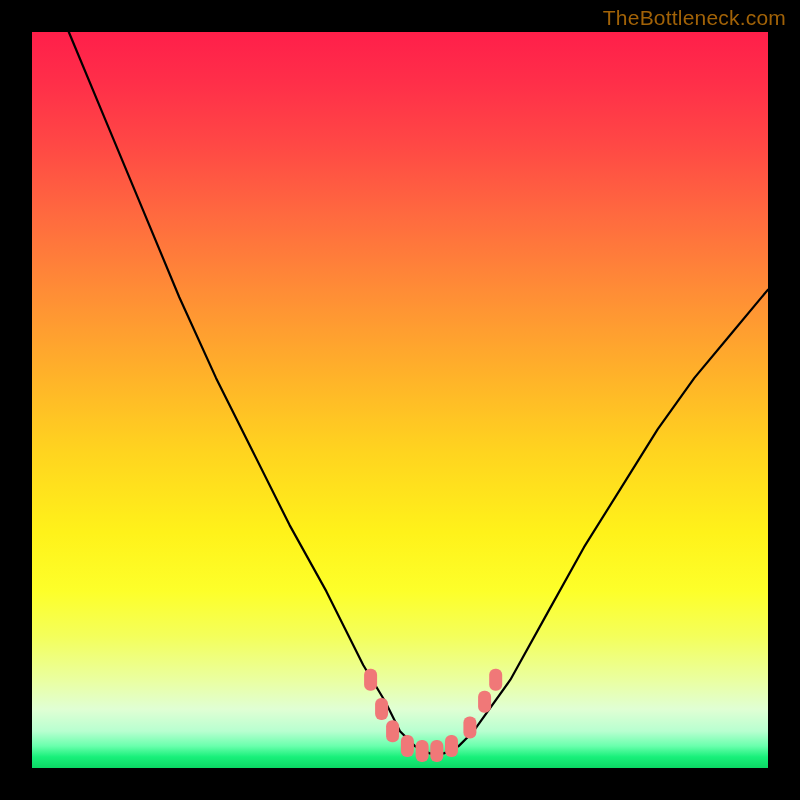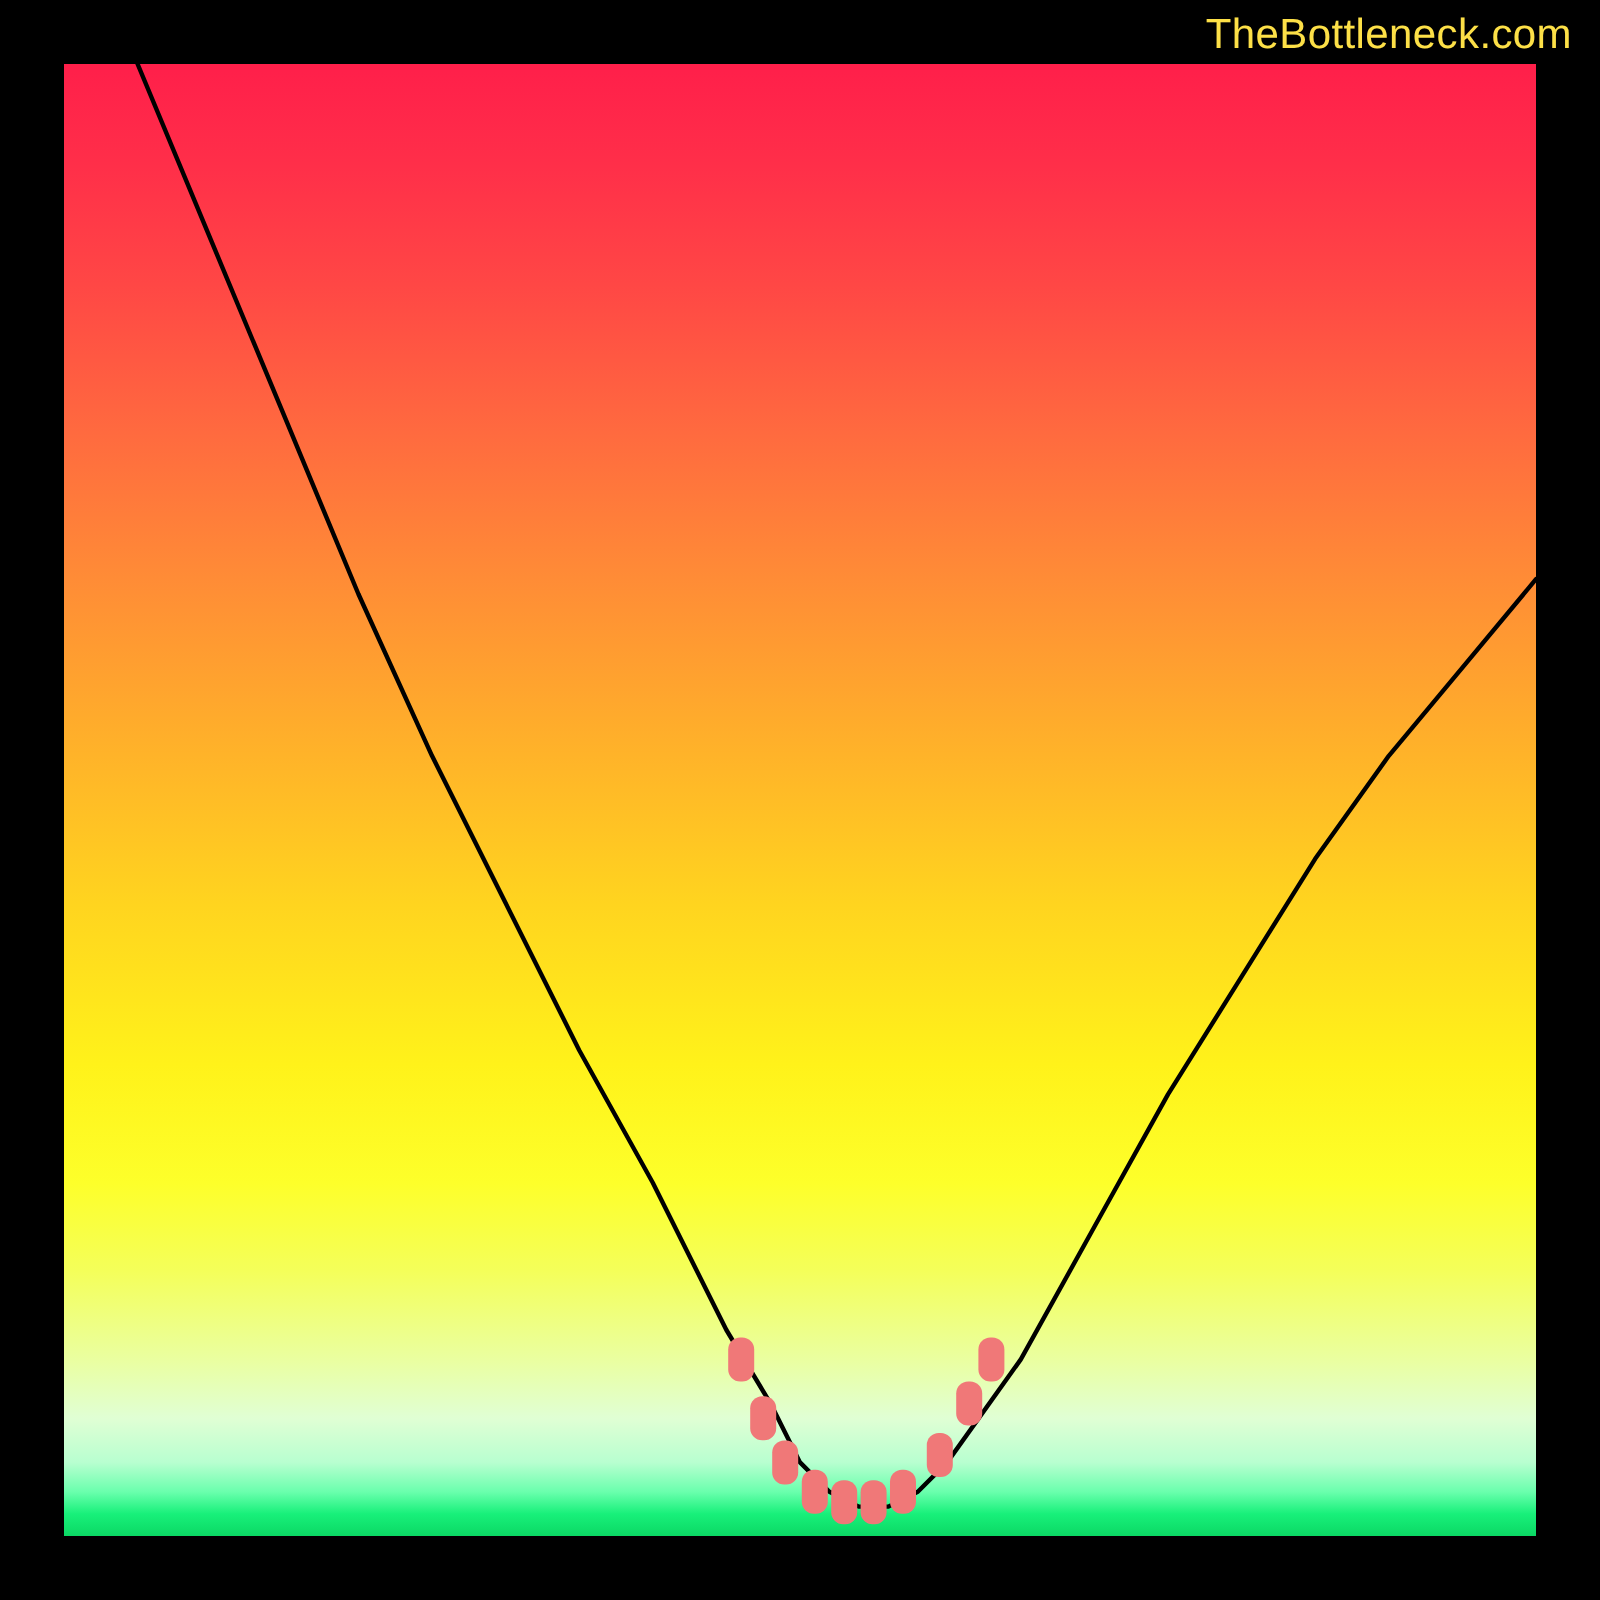--- a/index.html
+++ b/index.html
@@ -41,21 +41,21 @@
       #b8ffd0 95%,
       #6affad 97%,
       #18f07a 98.5%,
       #0bd864 100%
     );
   }
   .watermark {
     position: absolute;
     top: 6px;
     right: 14px;
-    color: #fde047;
+    color: #a16207;
     font-size: 21px;
     letter-spacing: 0.2px;
     font-weight: 400;
     user-select: none;
   }
   svg.curve {
     position: absolute;
     left: 0;
     top: 0;
     width: 736px;

